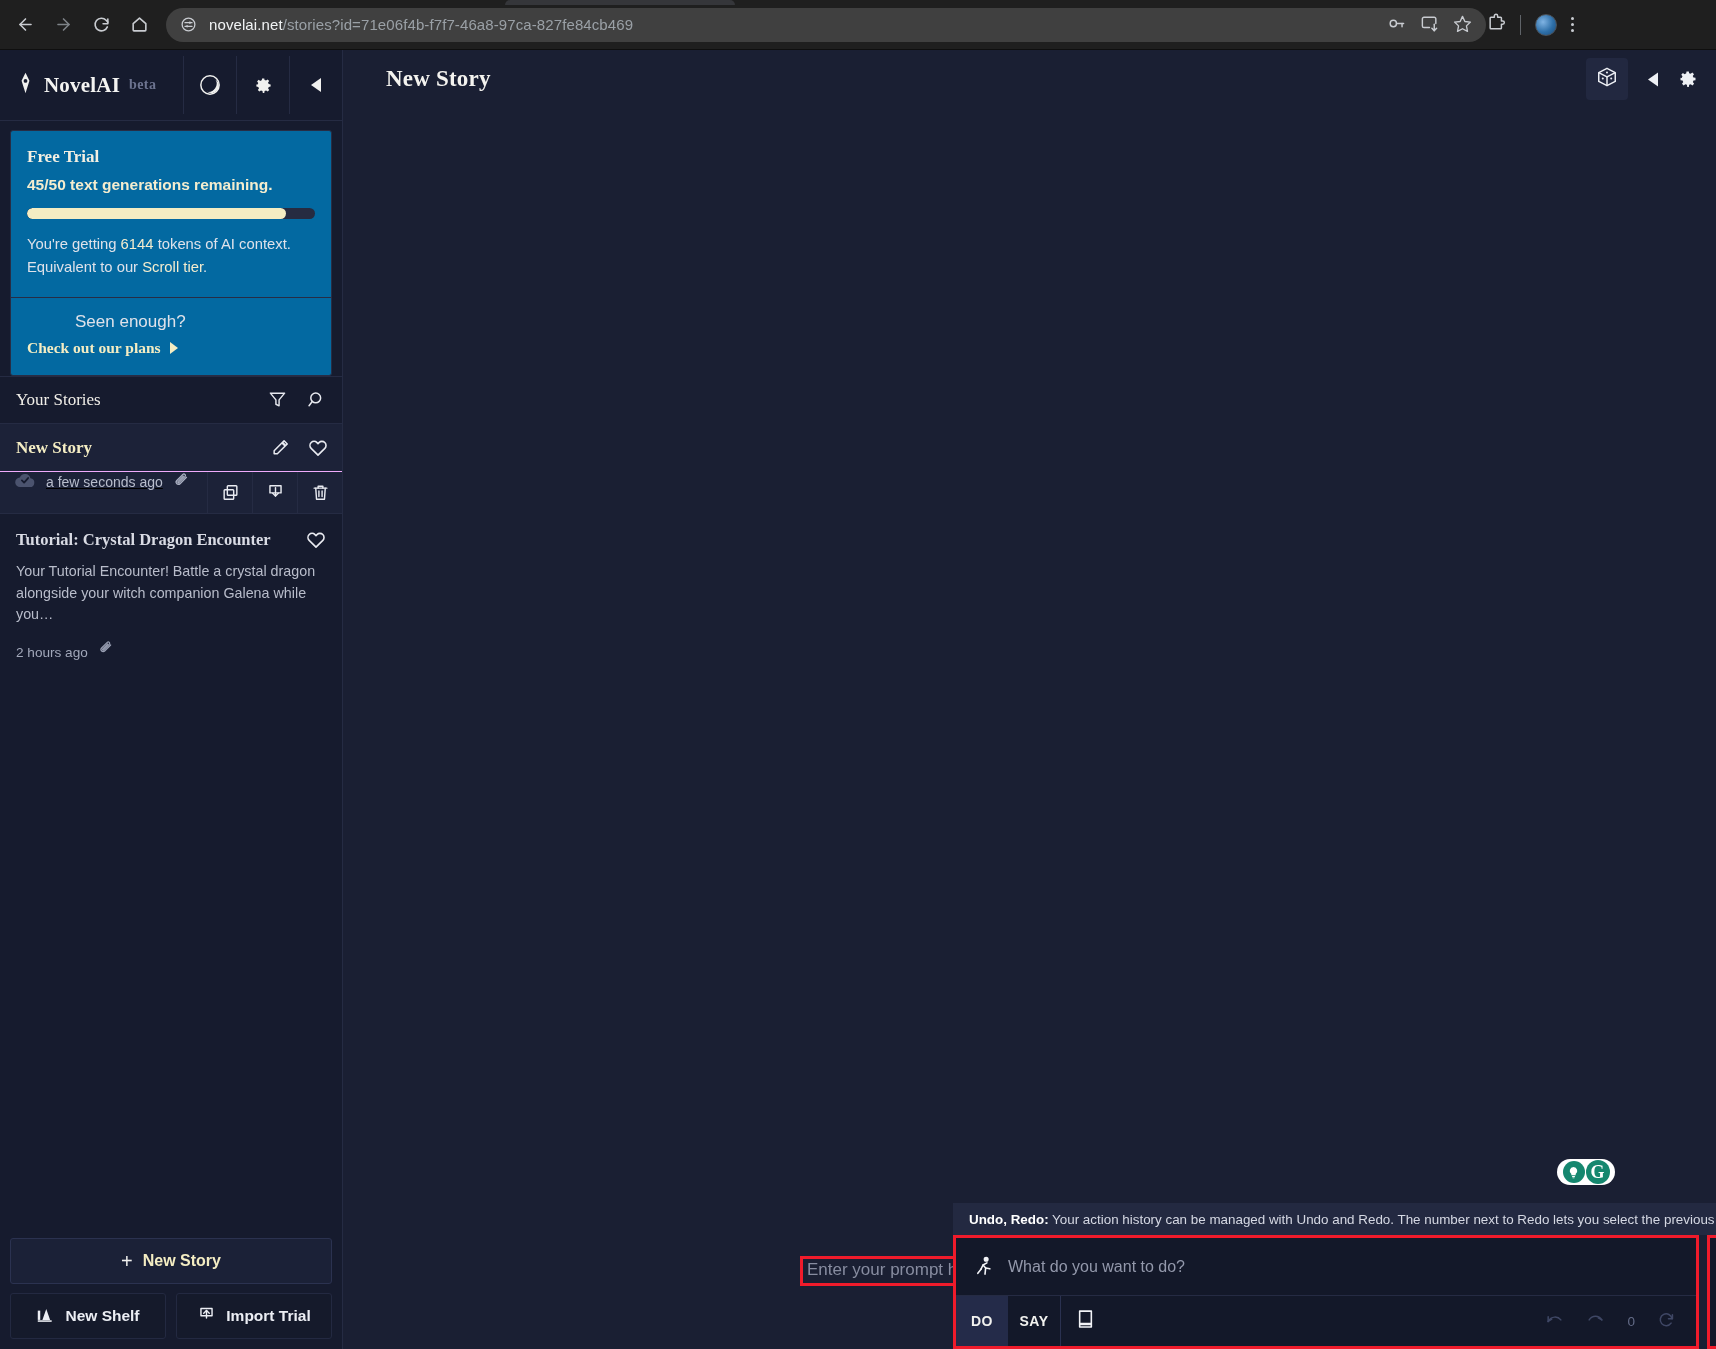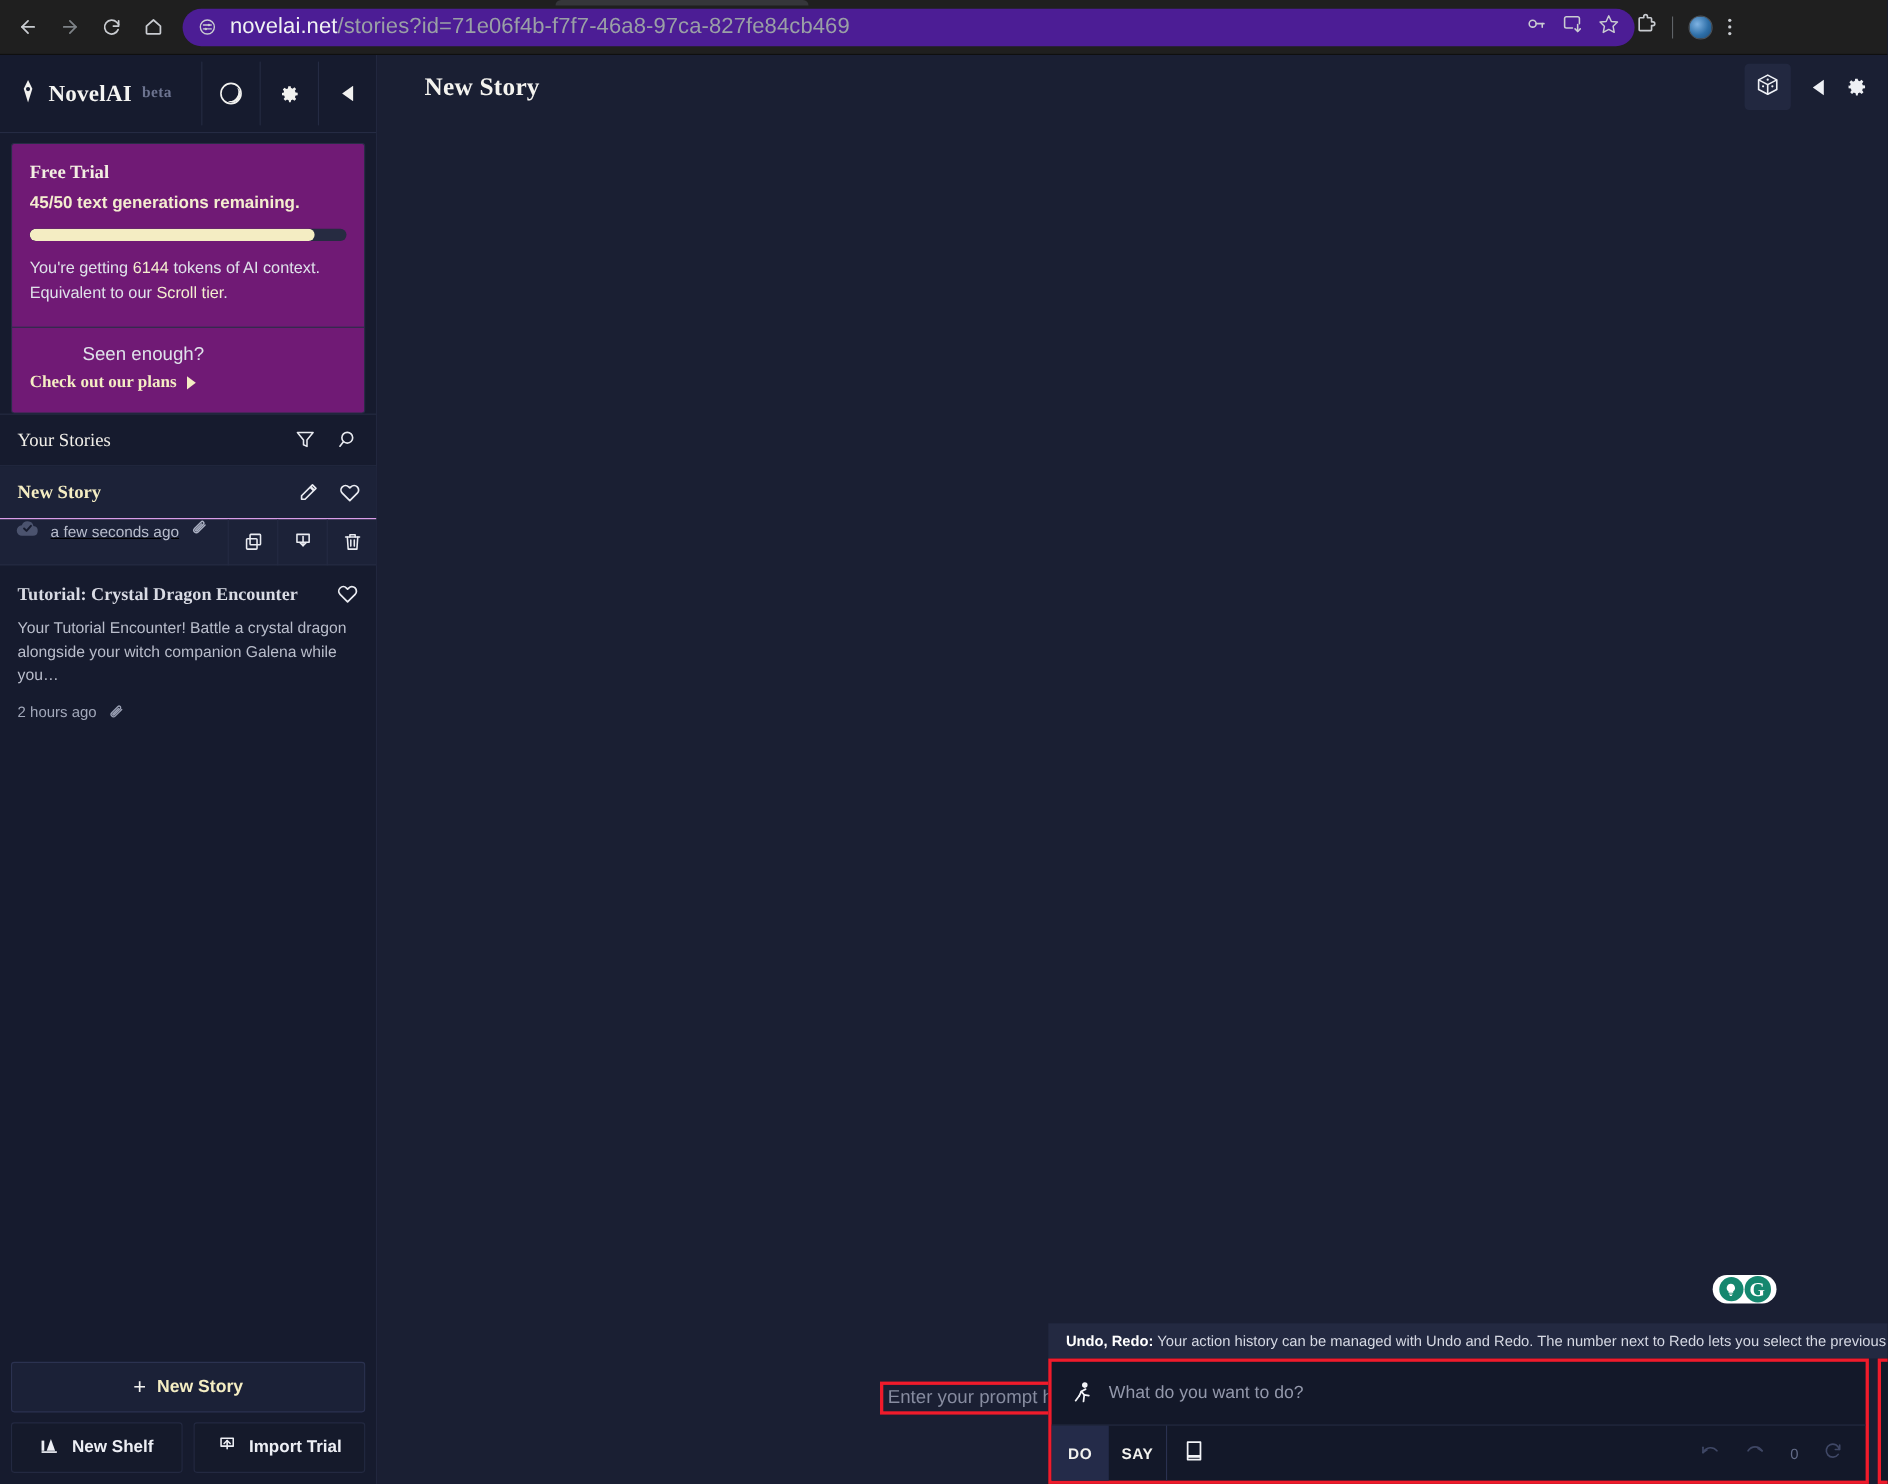--- a/index.html
+++ b/index.html
@@ -25,23 +25,23 @@
   }
   .nav-btns { display: flex; align-items: center; gap: 4px; padding-left: 8px; }
   .nav-btn {
     width: 34px; height: 34px; border-radius: 50%;
     display: flex; align-items: center; justify-content: center;
     color: #c9ccd1;
   }
   .nav-btn svg { display: block; }
   .omnibox {
     margin-left: 10px; height: 34px; flex: 1; max-width: 1320px;
-    background: #4c1d95; border-radius: 17px;
+    background: #404040; border-radius: 17px;
     display: flex; align-items: center; padding: 0 14px; gap: 12px;
-    color: #e8eaed; font-size: 20px;
+    color: #e8eaed; font-size: 15px;
   }
   .site-info { display: flex; align-items: center; color: #c9ccd1; }
   .url-text { white-space: nowrap; overflow: hidden; text-overflow: ellipsis; letter-spacing: .1px; }
   .url-host { color: #f1f3f4; }
   .url-path { color: #9aa0a6; }
   .omni-actions { margin-left: auto; display: flex; align-items: center; gap: 14px; color: #c9ccd1; }
   .chrome-right { display: flex; align-items: center; gap: 14px; padding-right: 12px; color: #c9ccd1; }
   .chrome-sep { width: 1px; height: 20px; background: #5f6368; }
   .avatar-globe {
     width: 22px; height: 22px; border-radius: 50%;
@@ -69,21 +69,21 @@
   .brand-name { font-size: 21px; color: #f4f4f2; letter-spacing: .2px; font-weight: 700; }
   .brand-beta { font-size: 14px; color: #6d7490; font-weight: 700; letter-spacing: .4px; }
   .sb-hdr-btn {
     width: 53px; height: 58px; display: flex; align-items: center; justify-content: center;
     border-left: 1px solid #252b43; color: #f1f1ef;
   }
 
   .trial-card {
     margin: 9px 10px 0 10px;
     border: 1px solid #272d45; border-radius: 3px;
-    background: #701a75;
+    background: #0369a1;
   }
   .trial-top { padding: 16px 16px 18px 16px; border-bottom: 1px solid #272d45; }
   .trial-title { font-size: 17px; font-weight: 700; color: #f3efe2; margin-bottom: 9px; }
   .trial-sub { font-size: 15.5px; font-weight: 700; color: #f4edcf; margin-bottom: 14px; }
   .bar-outer { height: 11px; background: #262b41; border-radius: 6px; overflow: hidden; }
   .bar-inner { height: 100%; width: 90%; background: #f4edc3; border-radius: 6px; }
   .trial-note { font-size: 14.8px; color: #dfe2ea; line-height: 1.55; margin-top: 14px; }
   .tok { color: #f4edcf; }
   .tier { color: #f4edcf; }
   .trial-bottom { padding: 14px 16px 18px 16px; }
@@ -112,21 +112,21 @@
   .meta-btn {
     width: 45px; height: 42px; display: flex; align-items: center; justify-content: center;
     border-left: 1px solid #252b43; color: #e9ebf1;
   }
 
   .story-card2 { padding: 16px 16px 18px 16px; border-bottom: 1px solid transparent; }
   .sc2-top { display: flex; align-items: flex-end; }
   .sc2-title { font-size: 16.5px; font-weight: 700; color: #d9dbe4; flex: 1; line-height: 1.25; }
   .sc2-heart { color: #e9ebf1; margin-left: 12px; display: flex; }
   .sc2-desc { font-size: 14.3px; color: #b9bdcb; line-height: 1.5; margin-top: 11px; }
-  .sc2-foot { display: flex; align-items: flex-start; gap: 10px; margin-top: 14px; }
+  .sc2-foot { display: flex; align-items: flex-end; gap: 10px; margin-top: 14px; }
   .sc2-time { font-size: 13.6px; color: #a2a8ba; }
 
   .sb-spacer { flex: 1; }
   .sb-footer { padding: 10px; }
   .btn-newstory {
     height: 46px; width: 100%;
     border: 1px solid #2b3250; border-radius: 3px; background: #1b2137;
     display: flex; align-items: center; justify-content: center; gap: 10px;
     color: #f4edc3; font-size: 16px; font-weight: 700;
   }

